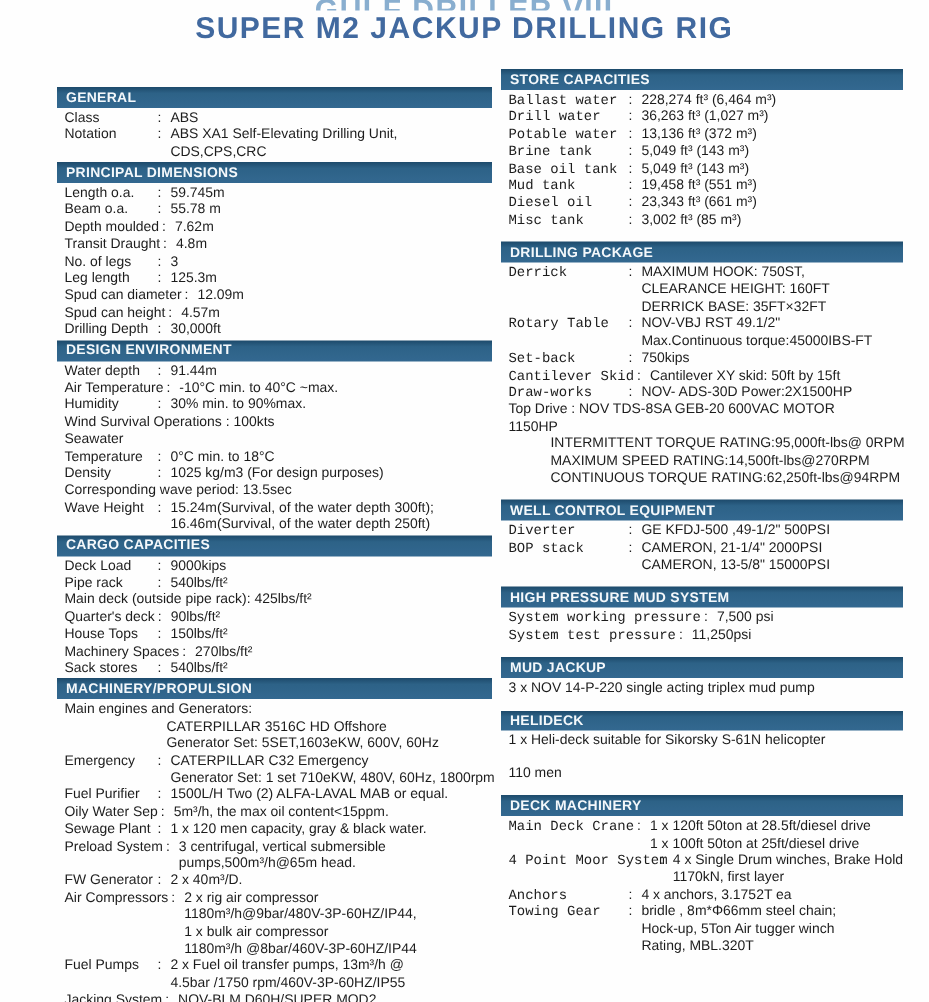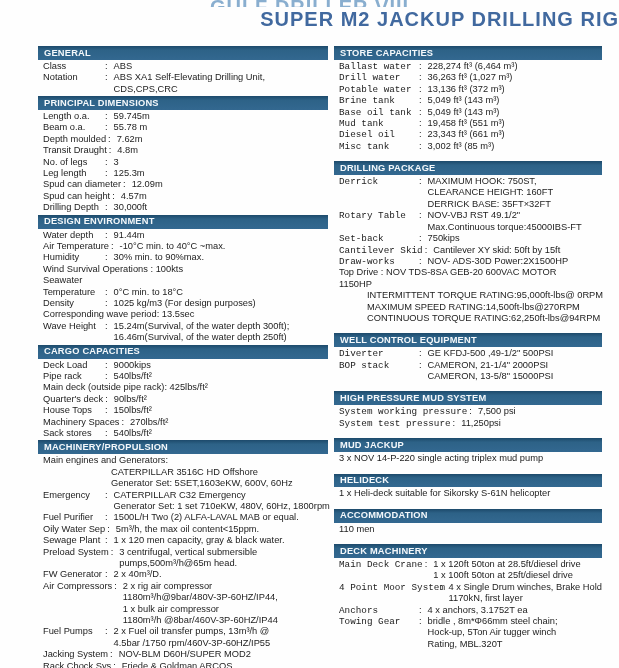--- a/index.html
+++ b/index.html
@@ -3,35 +3,35 @@
 <meta charset="utf-8">
 <style>
   html,body { margin:0; padding:0; background:#ffffff; }
   body { width:619px; height:668px; font-family:"Liberation Sans", sans-serif; color:#1c1c1c; }
   .page { position:relative; width:619px; height:668px; overflow:hidden; background:#fefefe; }
 
   
   .title-clip { height:7px; overflow:hidden; text-align:center; margin-top:0; }
   .title-clip span { display:inline-block; margin-top:-16px; font-size:20px; font-weight:bold;
                      letter-spacing:1px; color:#89aecf; }
-  .title-main { margin:1px 0 0 0; text-align:right; font-size:20px; font-weight:bold;
+  .title-main { margin:1px 0 0 0; text-align:center; font-size:20px; font-weight:bold;
                 letter-spacing:1px; color:#41699f; }
 
   
   .columns { display:flex; align-items:flex-start; margin-top:15px; }
   .col { font-size:9.3px; line-height:11.4px; }
   .col.left  { width:290px; margin-left:38px; }
   .col.right { width:268px; margin-left:6px; }
 
   
   .section-header { background:linear-gradient(180deg,#1d4a6b 0%, #2d6287 30%, #336890 100%);
                     color:#f4f8fb; font-weight:bold; font-size:9.3px;
                     padding:1.5px 5px 1px 6px; letter-spacing:0.2px; }
   .left  .section { margin-top:1px; }
-  .left  .section:first-child { margin-top:0; }
+  .left  .section:first-child { margin-top:12px; }
   .right .section { margin-top:9px; }
   .right .section:first-child { margin-top:0; }
   .section-body { padding-top:1px; }
 
   
   .spec-row { display:flex; align-items:flex-start; padding-left:5px; }
   .spec-label { white-space:nowrap; }
   .left  .spec-label { min-width:60px; }
   .right .spec-label { min-width:78px;font-family:Liberation Mono, monospace; }
   .spec-sep { margin:0 6px 0 2px; }
@@ -478,21 +478,20 @@
             <div class="spec-line">3 x NOV 14-P-220 single acting triplex mud pump</div>
           </div>
         </div>
         <div class="section">
           <div class="section-header">HELIDECK</div>
           <div class="section-body">
             <div class="spec-line">1 x  Heli-deck suitable for Sikorsky S-61N helicopter</div>
           </div>
         </div>
         <div class="section">
-          <div class="section-header">ACCOMMODATION</div>
           <div class="section-body">
             <div class="spec-line">110 men</div>
           </div>
         </div>
         <div class="section">
           <div class="section-header">DECK MACHINERY</div>
           <div class="section-body">
             <div class="spec-row">
               <div class="spec-label">Main Deck Crane</div>
               <div class="spec-sep">:</div>

